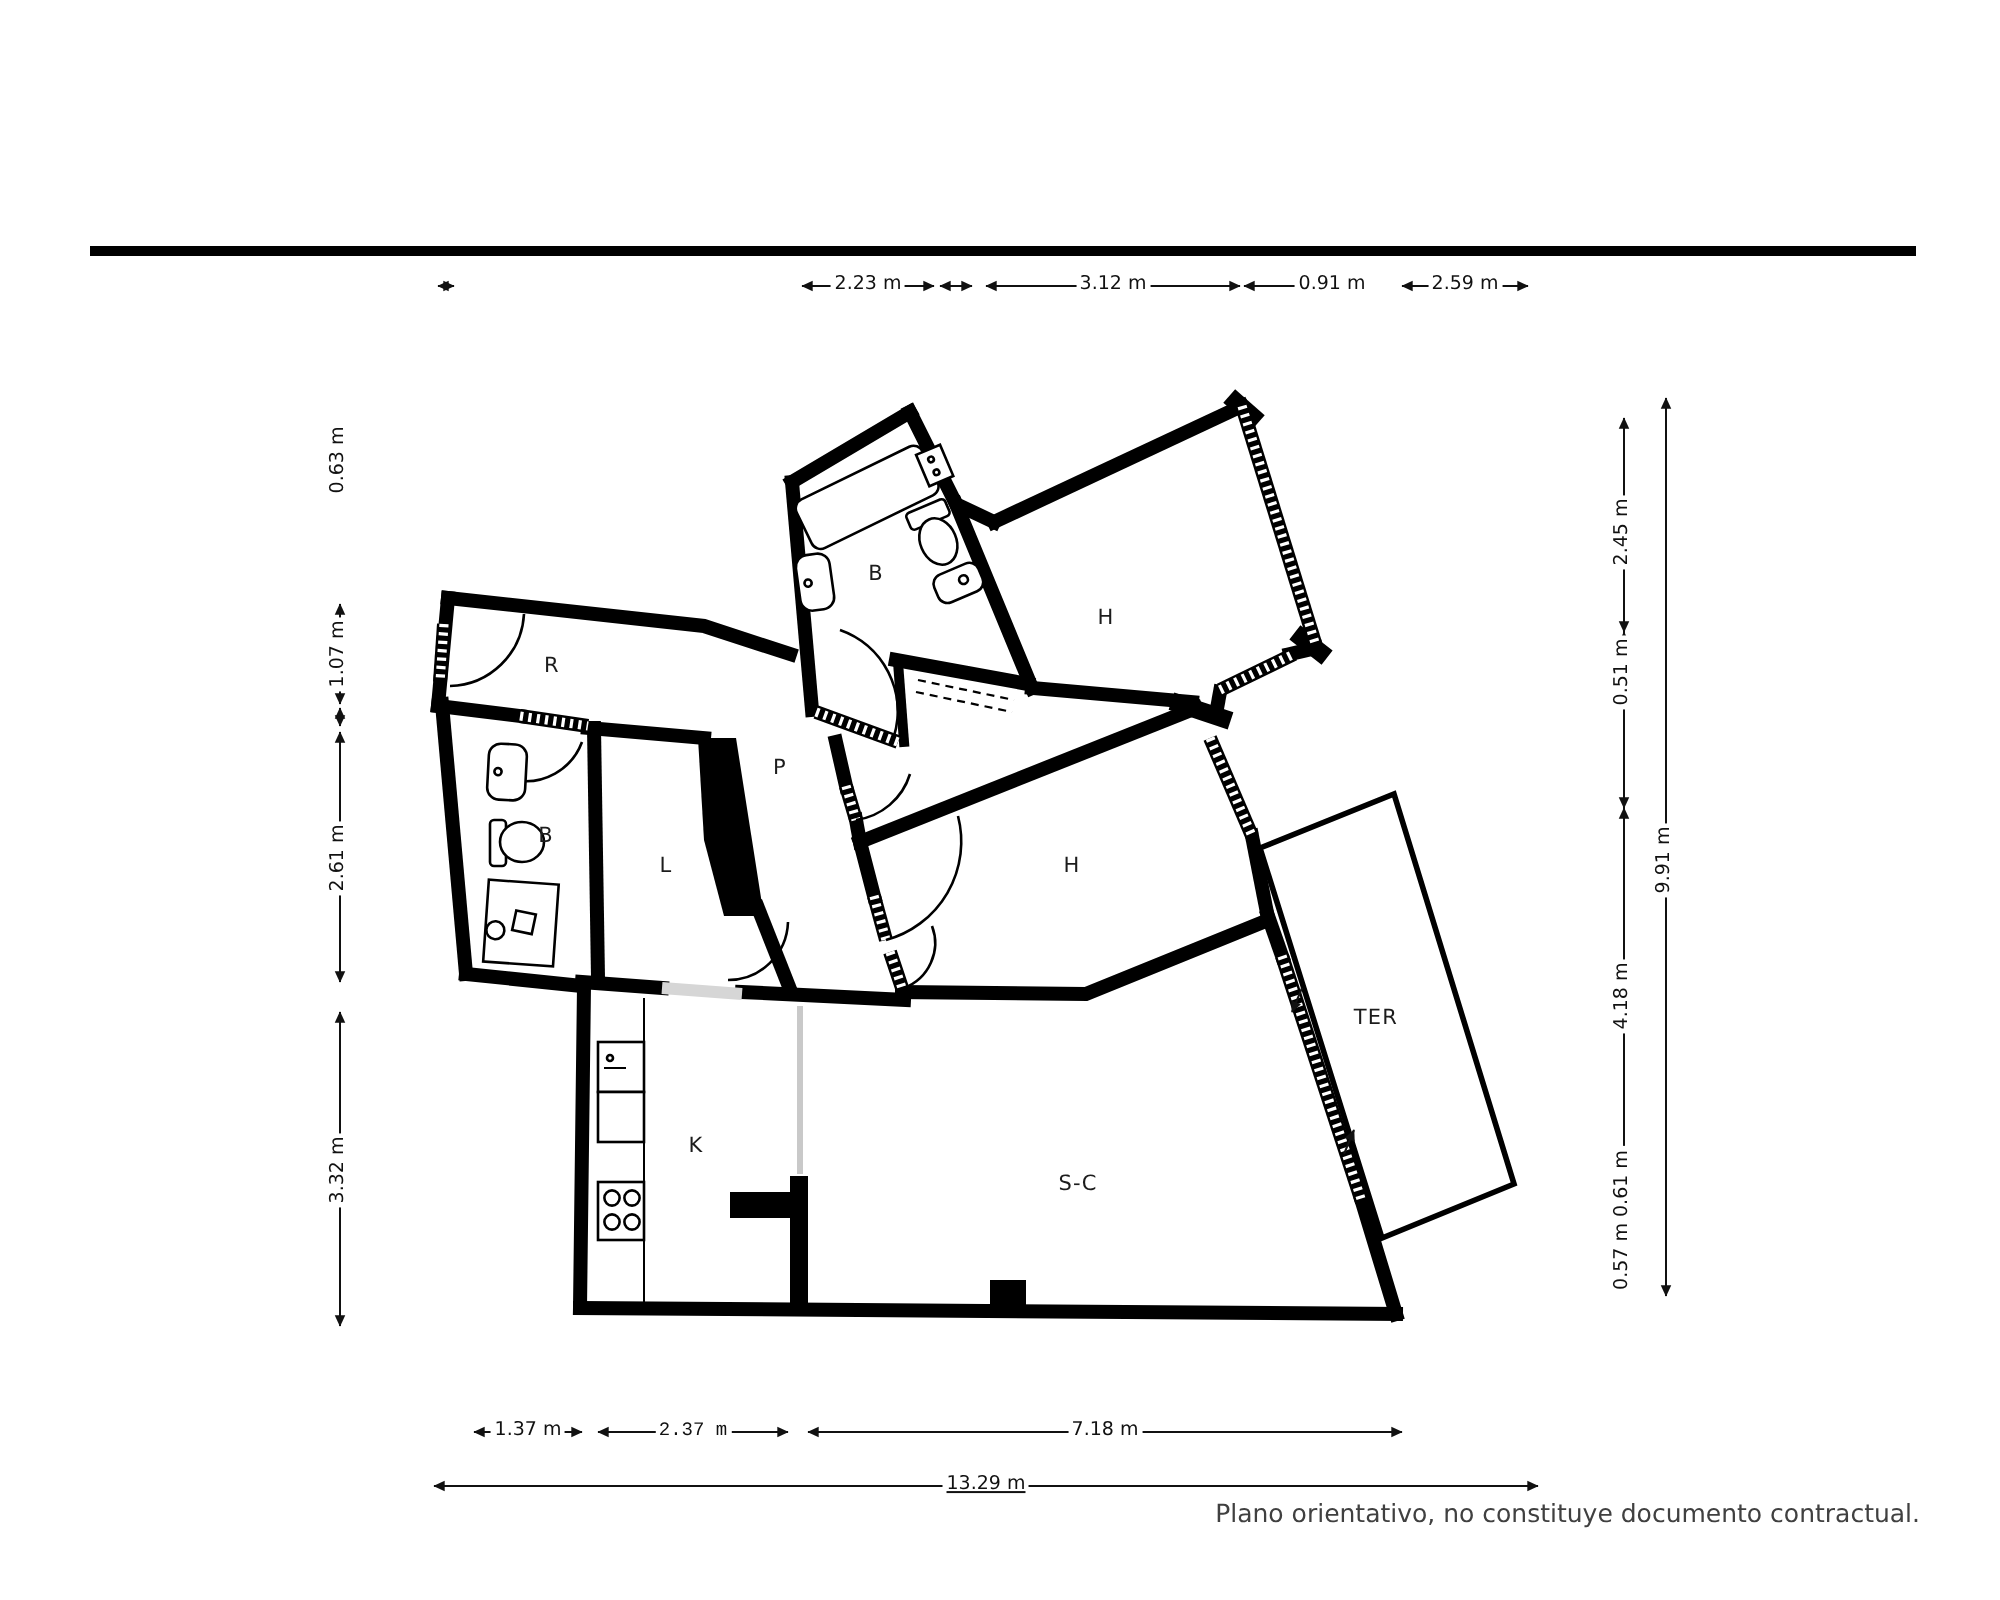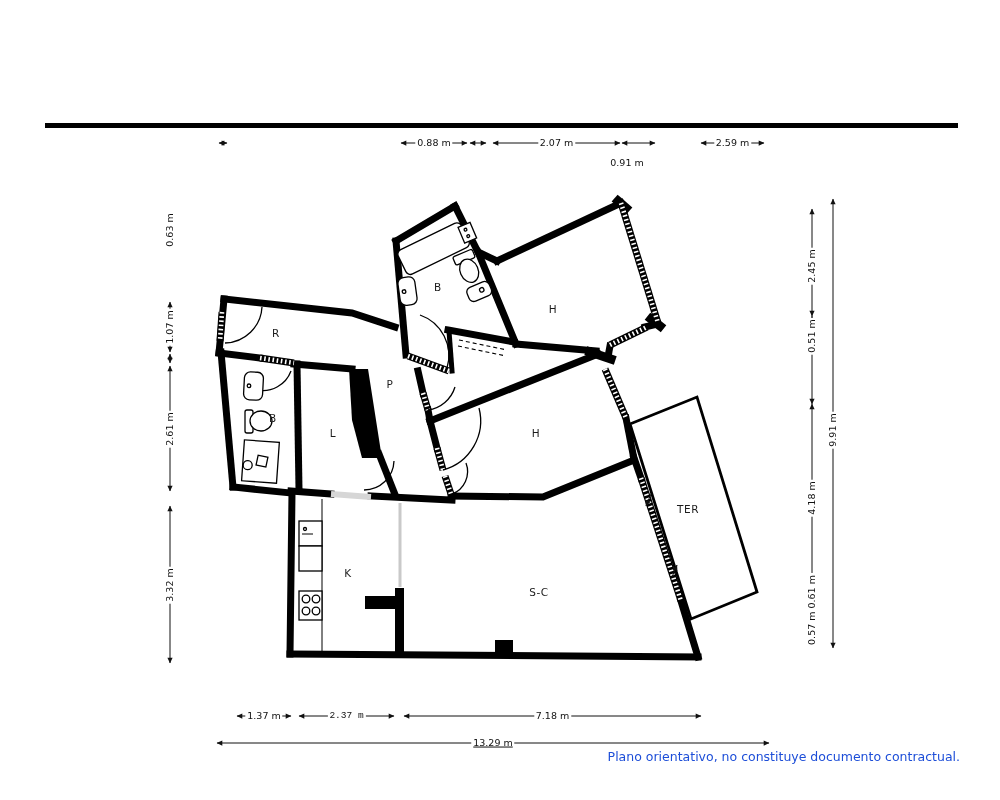--- a/index.html
+++ b/index.html
@@ -6,21 +6,21 @@
   .stage{position:relative;width:1000px;height:800px;background:#fff;overflow:hidden;
          font-family:"DejaVu Sans", sans-serif;}
   .toprule{position:absolute;left:45px;top:123px;width:913px;height:5px;background:#000;}
   #plan-svg{position:absolute;left:0;top:0;width:1000px;height:800px;}
   #labels{position:absolute;left:0;top:0;width:1000px;height:800px;pointer-events:none;}
   .rlab{position:absolute;transform:translate(-50%,-50%);font-size:10.5px;color:#1c1c1c;
         letter-spacing:0.6px;white-space:nowrap;}
   .dlab{position:absolute;transform:translate(-50%,-50%);font-size:9.5px;color:#111;
         background:#fff;padding:0 2px;line-height:1.15;white-space:nowrap;}
   .dlab.v{transform:translate(-50%,-50%) rotate(-90deg);}
-  .disclaimer{position:absolute;right:40px;top:749px;font-size:12.5px;color:#1d4ed8;
+  .disclaimer{position:absolute;right:40px;top:749px;font-size:12.5px;color:#404040;
         white-space:nowrap;}
 </style>
 </head>
 <body>
 
 <div class="stage">
 
   <div class="toprule"></div>
 
   <svg id="plan-svg" viewBox="0 0 1000 800" xmlns="http://www.w3.org/2000/svg">
@@ -202,23 +202,23 @@
       <div class="rlab" style="left: 438px; top: 287px;">B</div>
       <div class="rlab" style="left: 553px; top: 309px;">H</div>
       <div class="rlab" style="left: 276px; top: 333px;">R</div>
       <div class="rlab" style="left: 273px; top: 418px;">B</div>
       <div class="rlab" style="left: 390px; top: 384px;">P</div>
       <div class="rlab" style="left: 333px; top: 433px;">L</div>
       <div class="rlab" style="left: 536px; top: 433px;">H</div>
       <div class="rlab" style="left: 688px; top: 509px;">TER</div>
       <div class="rlab" style="left: 348px; top: 573px;">K</div>
       <div class="rlab" style="left: 539px; top: 592px;">S-C</div>
-      <div class="dlab" style="left: 434px; top: 143px;">0.88 m</div>
-      <div class="dlab" style="left: 556.5px; top: 143px;">2.07 m</div>
-      <div class="dlab" style="left: 627px; top: 143px; margin-top: 20px;">0.91 m</div>
+      <div class="dlab" style="left: 434px; top: 143px;">2.23 m</div>
+      <div class="dlab" style="left: 556.5px; top: 143px;">3.12 m</div>
+      <div class="dlab" style="left: 666px; top: 143px;">0.91 m</div>
       <div class="dlab" style="left: 732.5px; top: 143px;">2.59 m</div>
       <div class="dlab" style="left: 264px; top: 716px;">1.37 m</div>
       <div class="dlab" style="left: 346.5px; top: 716px; font-family: Liberation Mono, monospace;">2.37 m</div>
       <div class="dlab" style="left: 552.5px; top: 716px;">7.18 m</div>
       <div class="dlab" style="left: 493px; top: 743px; text-decoration: underline;">13.29 m</div>
       <div class="dlab v" style="left: 170px; top: 230px;">0.63 m</div>
       <div class="dlab v" style="left: 170px; top: 327px;">1.07 m</div>
       <div class="dlab v" style="left: 170px; top: 428.5px;">2.61 m</div>
       <div class="dlab v" style="left: 170px; top: 584.5px;">3.32 m</div>
       <div class="dlab v" style="left: 812px; top: 266px;">2.45 m</div>

